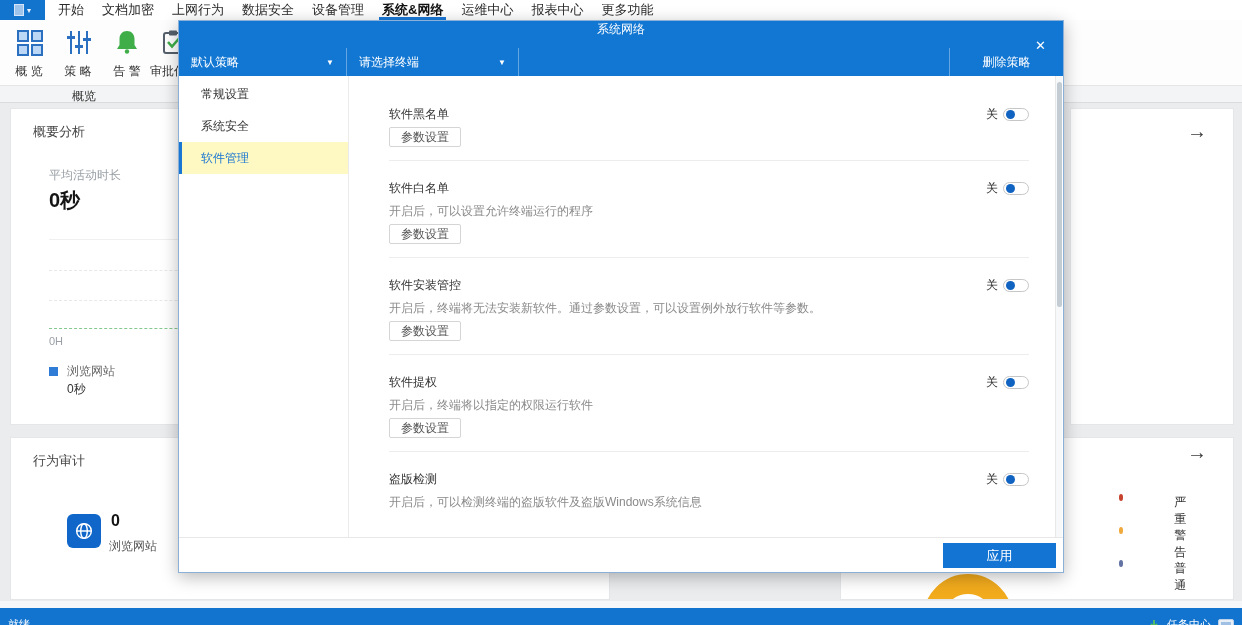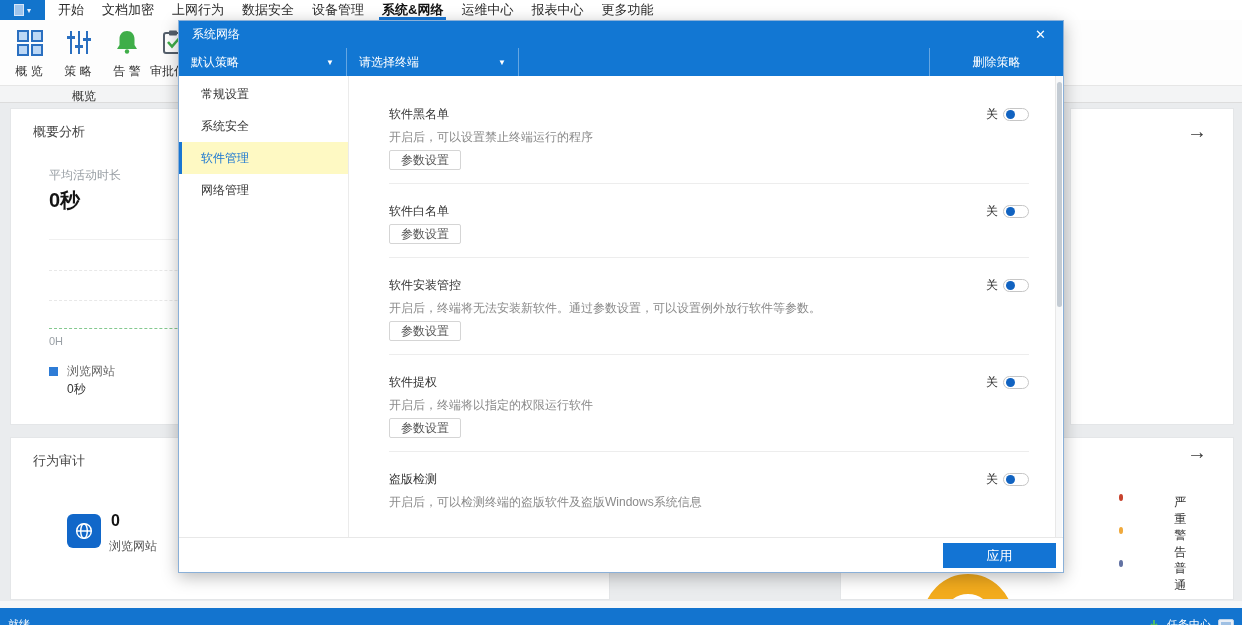--- a/index.html
+++ b/index.html
@@ -59,28 +59,28 @@
   .alert-legend { position:absolute; left:278px; top:56px; }
   .alert-row { display:flex; align-items:flex-start; height:14px; margin-bottom:19px;gap:40px; }
   .alert-dot { width:7px; height:7px; border-radius:50%; margin-right:11px; }
   .alert-name { color:#333; margin-right:8px; }
   .alert-val { color:#333; }
   .donut { position:absolute; left:82px; top:136px; width:90px; height:90px; border:20px solid #f2ab1d; border-radius:50%; background:#fff; }
 
   
   #modal { position:absolute; left:178px; top:20px; width:886px; height:553px; background:#fff;
            border:1px solid #8ab0d8; box-shadow:0 4px 16px rgba(0,0,0,.28); z-index:10; }
-  .m-titlebar { height:27px; background:#1277d3; color:#fff; display:flex; align-items:center; padding:0 13px; font-size:12px; }
+  .m-titlebar { height:27px; background:#1277d3; color:#fff; display:flex; align-items:center; padding:0 13px; font-size:12px;flex-direction:column; }
   .m-close { margin-left:auto; font-size:13px; cursor:pointer; padding:0 4px; }
   .m-filterbar { height:28px; background:#1277d3; display:flex; color:#fff; font-size:12px; }
   .m-select { display:flex; align-items:center; padding:0 12px; border-right:1px solid rgba(255,255,255,.35); cursor:pointer; }
   #sel-policy { width:168px; } #sel-terminal { width:172px; }
   .sel-caret { margin-left:auto; font-size:8px; color:#fff; }
   .m-filter-spacer { flex:1; }
-  .m-delete { width:134px; display:flex; align-items:center; justify-content:center; border-left:1px solid rgba(255,255,255,.35); cursor:pointer; }
+  .m-delete { width:114px; display:flex; align-items:center; justify-content:center; border-left:1px solid rgba(255,255,255,.35); cursor:pointer; }
 
   .m-body { display:flex; height:463px; overflow:hidden; }
   .m-sidebar { width:170px; border-right:1px solid #ebebeb; padding-top:2px; flex:none; }
   .m-side-item { line-height:32px; padding-left:19px; border-left:3px solid transparent; color:#333; cursor:pointer; }
   .m-side-item.selected { background:#fef9c3; border-left-color:#1976d2; color:#1976d2; }
 
   .m-content { flex:1; padding:30px 34px 0 40px; overflow:hidden; }
   .m-row { padding-top:19px; padding-bottom:13px; border-bottom:1px solid #ededed; }
   .row-head { display:flex; align-items:center; height:16px; }
   .row-title { font-size:12px; color:#333; }
@@ -247,49 +247,48 @@
     </div>
     <div class="m-filter-spacer"></div>
     <div class="m-delete">删除策略</div>
   </div>
 
   <div class="m-body">
     <div class="m-sidebar">
       <div class="m-side-item">常规设置</div>
       <div class="m-side-item">系统安全</div>
       <div class="m-side-item selected">软件管理</div>
-      <div class="m-side-item">网络管理</div>
     </div>
 
     <div class="m-content">
 
       <div class="m-row" style="padding-top:0;">
         <div class="row-head">
           <span class="row-title">软件黑名单</span>
           <span class="row-toggle">
             <span class="toggle-state">关</span>
             <span class="toggle">
                 <span class="knob"></span>
               </span>
           </span>
         </div>
-        <div class="row-desc">开启后，可以设置禁止终端运行的程序</div>
         <span class="param-btn">参数设置</span>
       </div>
 
       <div class="m-row">
         <div class="row-head">
           <span class="row-title">软件白名单</span>
           <span class="row-toggle">
             <span class="toggle-state">关</span>
             <span class="toggle">
                 <span class="knob"></span>
               </span>
           </span>
         </div>
+        <div class="row-desc">开启后，可以设置允许终端运行的程序</div>
         <span class="param-btn">参数设置</span>
       </div>
 
       <div class="m-row">
         <div class="row-head">
           <span class="row-title">软件安装管控</span>
           <span class="row-toggle">
             <span class="toggle-state">关</span>
             <span class="toggle">
                 <span class="knob"></span>

